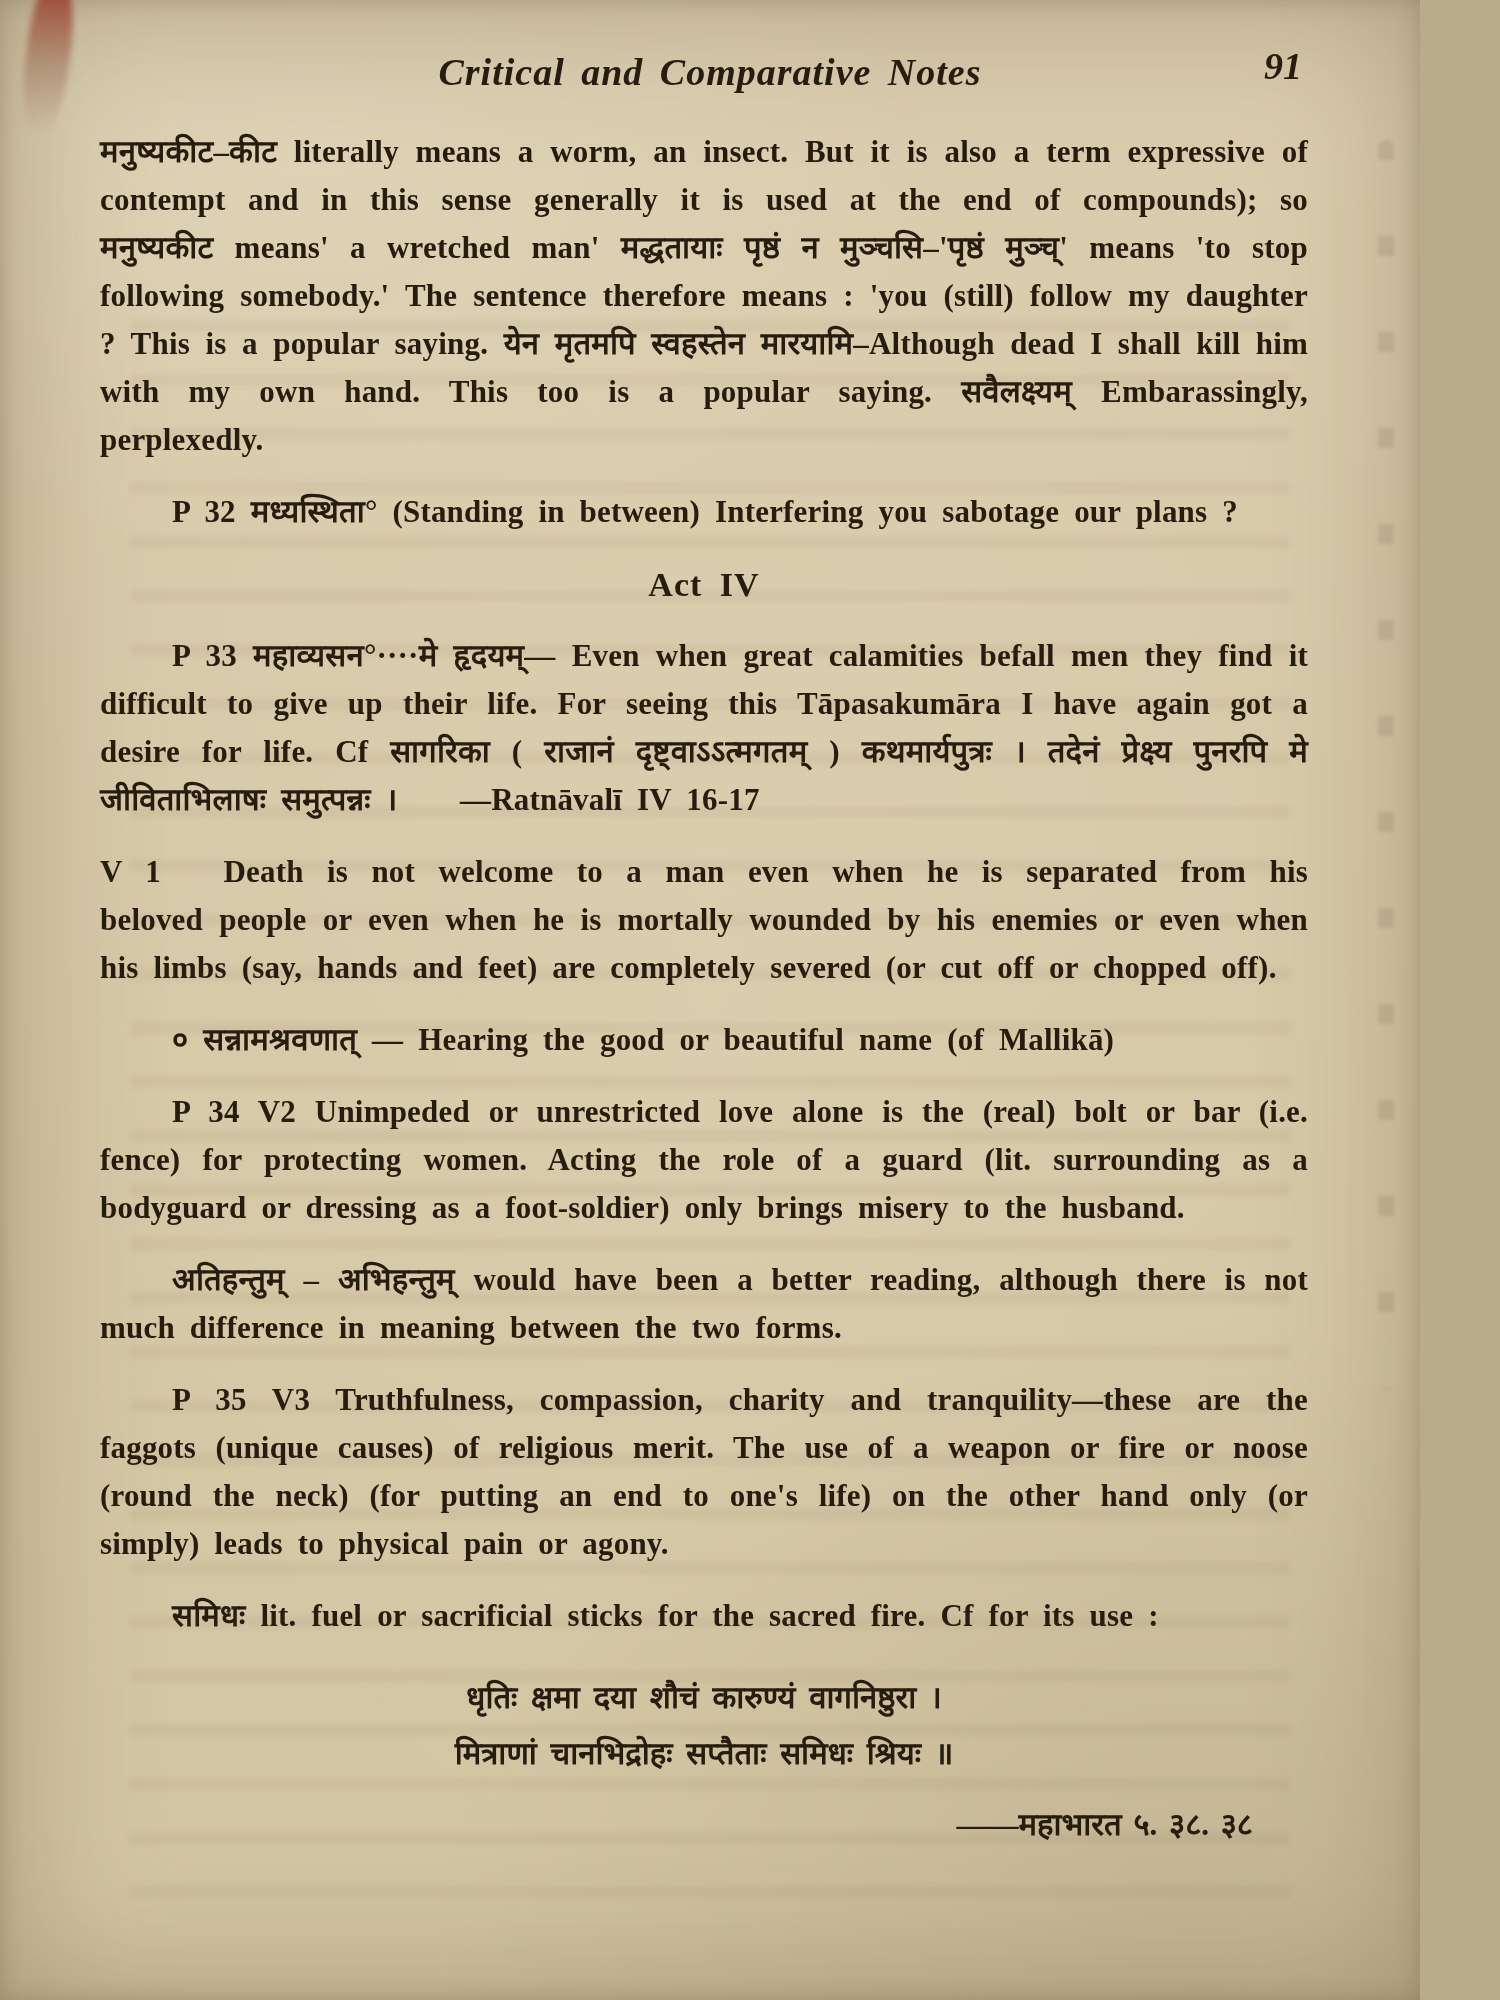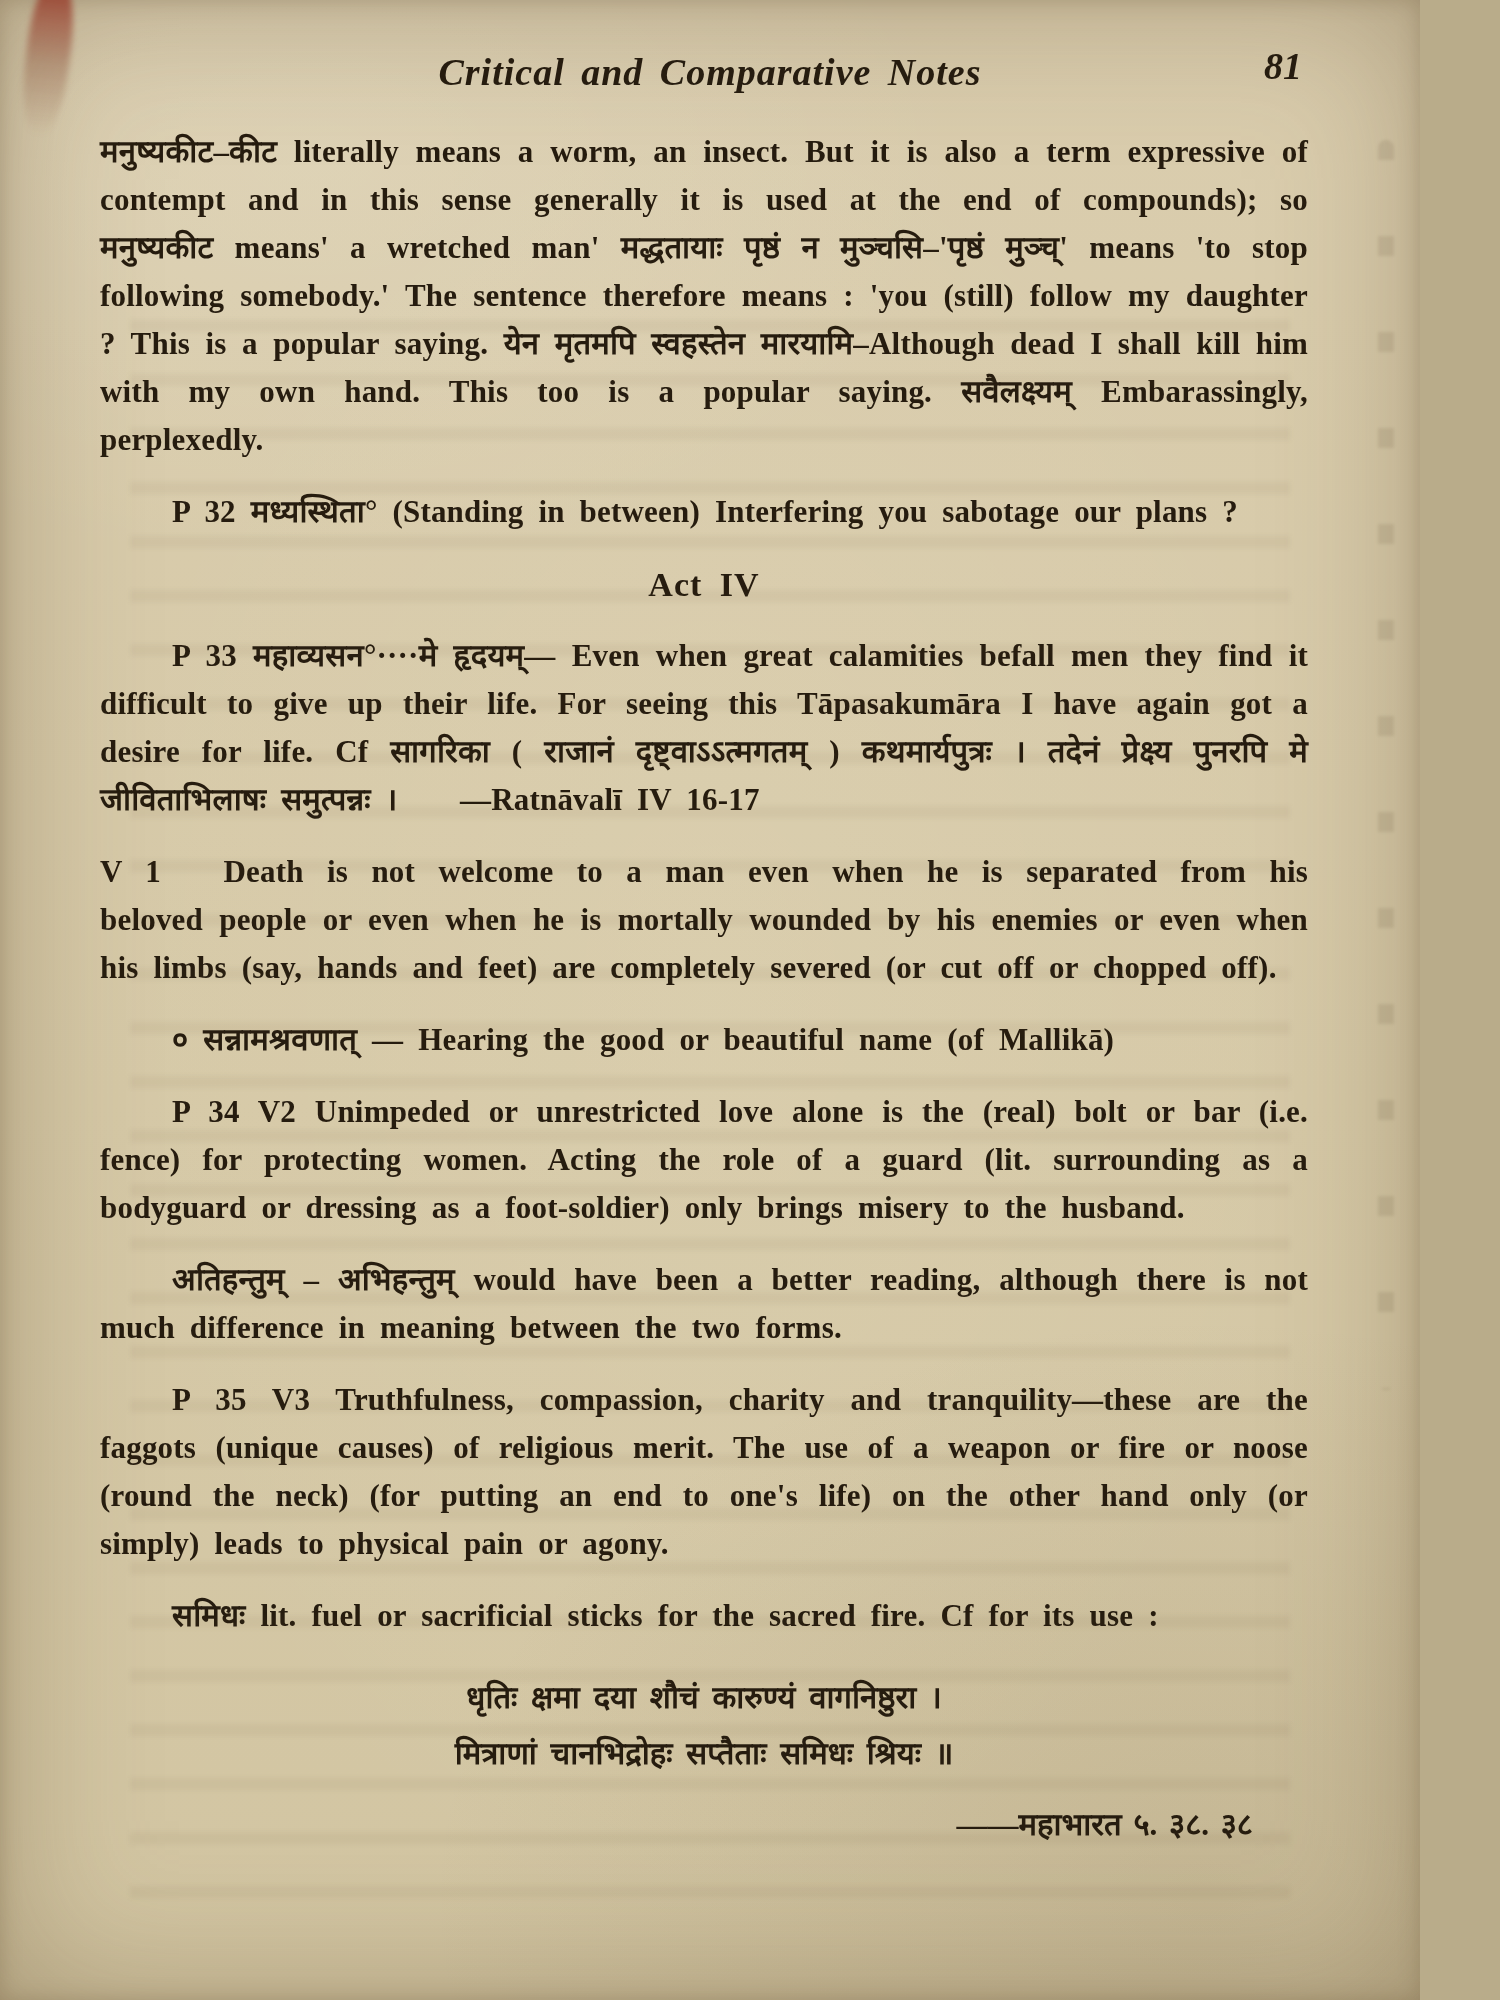--- a/index.html
+++ b/index.html
@@ -71,21 +71,21 @@
 </head>
 <body>
 
 <div class="page">
 
   <div class="smudge"></div>
   <div class="margin-ghosts"></div>
 
   <header class="page-header">
     <span class="title">Critical and Comparative Notes</span>
-    <span class="page-number">81</span>
+    <span class="page-number">91</span>
   </header>
 
   <main class="content">
 
     <p class="para flush">मनुष्यकीट–कीट literally means a worm, an insect. But it is also a term expressive of contempt and in this sense generally it is used at the end of compounds); so मनुष्यकीट means' a wretched man' मद्धतायाः पृष्ठं न मुञ्चसि–'पृष्ठं मुञ्च्' means 'to stop following somebody.' The sentence therefore means : 'you (still) follow my daughter ? This is a popular saying. येन मृतमपि स्वहस्तेन मारयामि–Although dead I shall kill him with my own hand. This too is a popular saying. सवैलक्ष्यम् Embarassingly, perplexedly.</p>
 
     <p class="para indent">P 32 मध्यस्थिता° (Standing in between) Interfering you sabotage our plans ?</p>
 
     <h2 class="act-heading">Act IV</h2>
 

